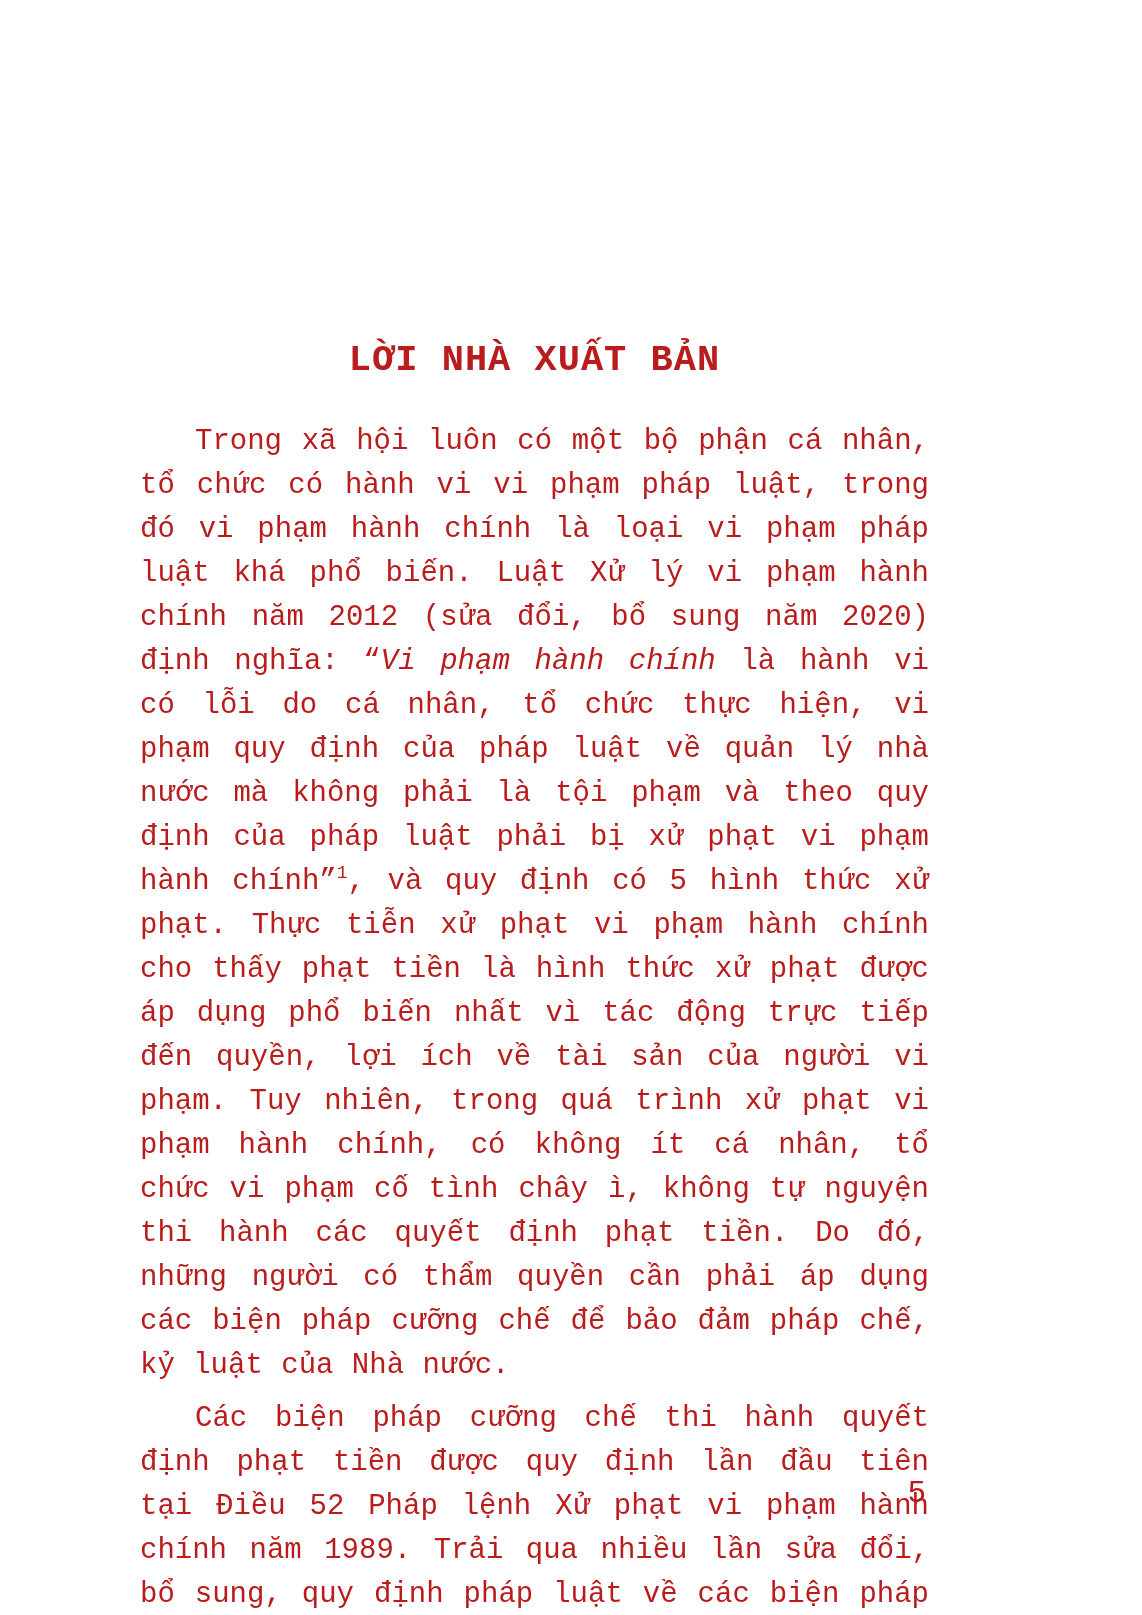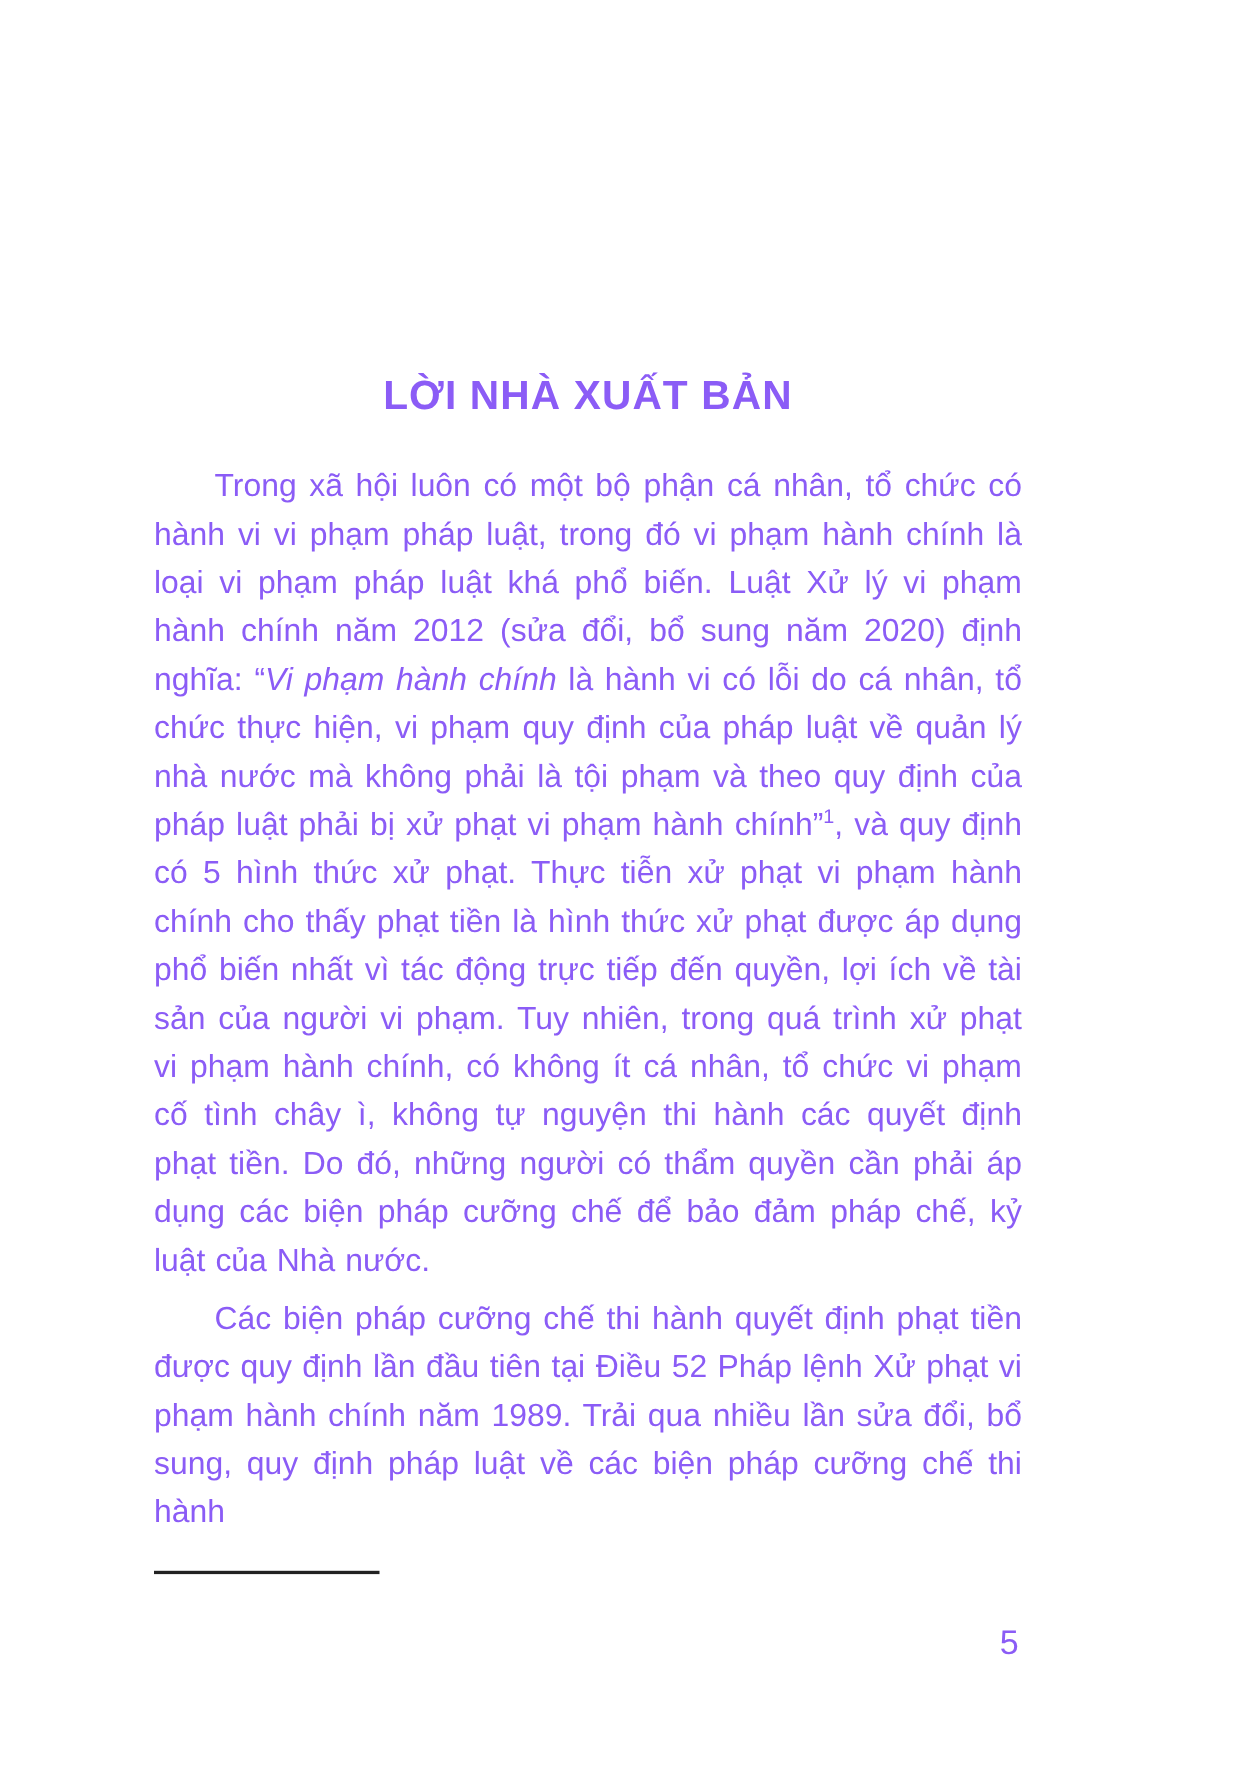--- a/index.html
+++ b/index.html
@@ -1,22 +1,22 @@
 <!DOCTYPE html>
 <html lang="vi"><head>
 <meta charset="utf-8">
 <style>
   html, body { margin: 0; padding: 0; background: #ffffff; }
   .page {
     position: relative;
     width: 1106px;
     height: 1615px;
     background: #ffffff;
-    color: #8b5cf6;
-    font-family: Liberation Sans, sans-serif;
+    color: #b91c1c;
+    font-family: Liberation Mono, monospace;
     box-sizing: border-box;
     padding: 338px 177px 0 140px;
     overflow: hidden;
   }
   .title {
     font-size: 37px;
     font-weight: bold;
     text-align: center;
     letter-spacing: 1px;
     margin: 0;

